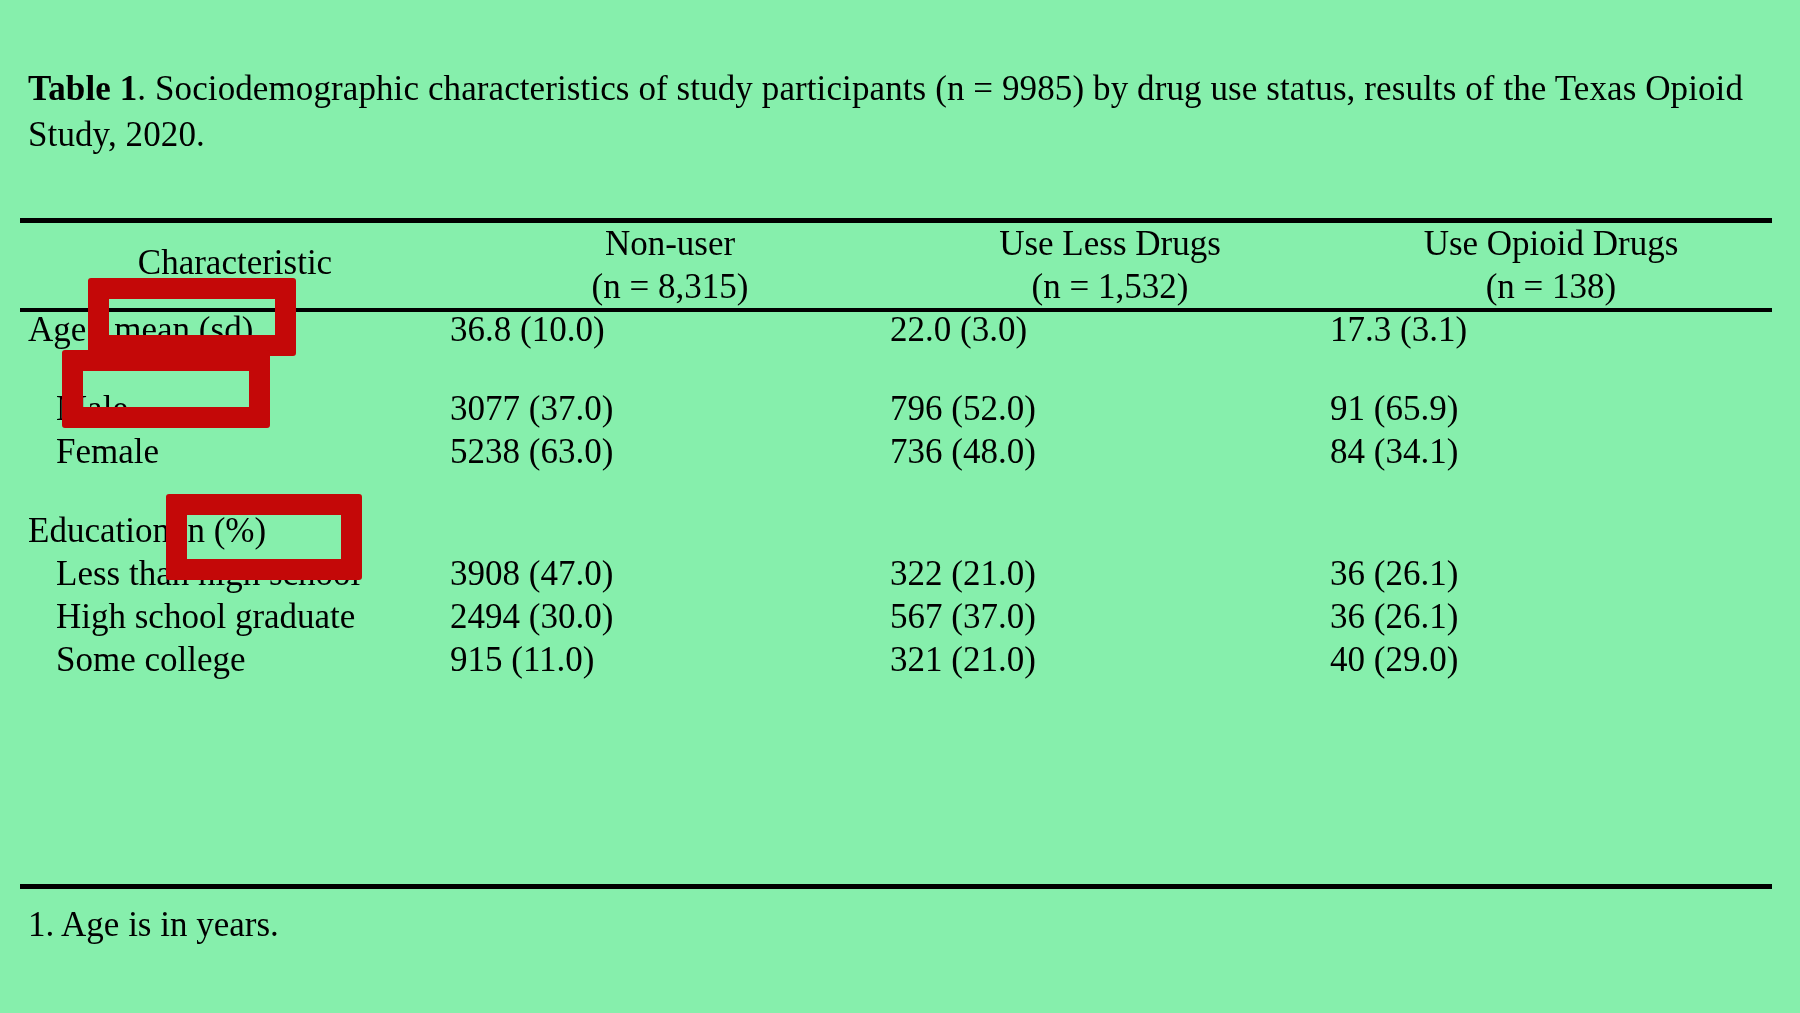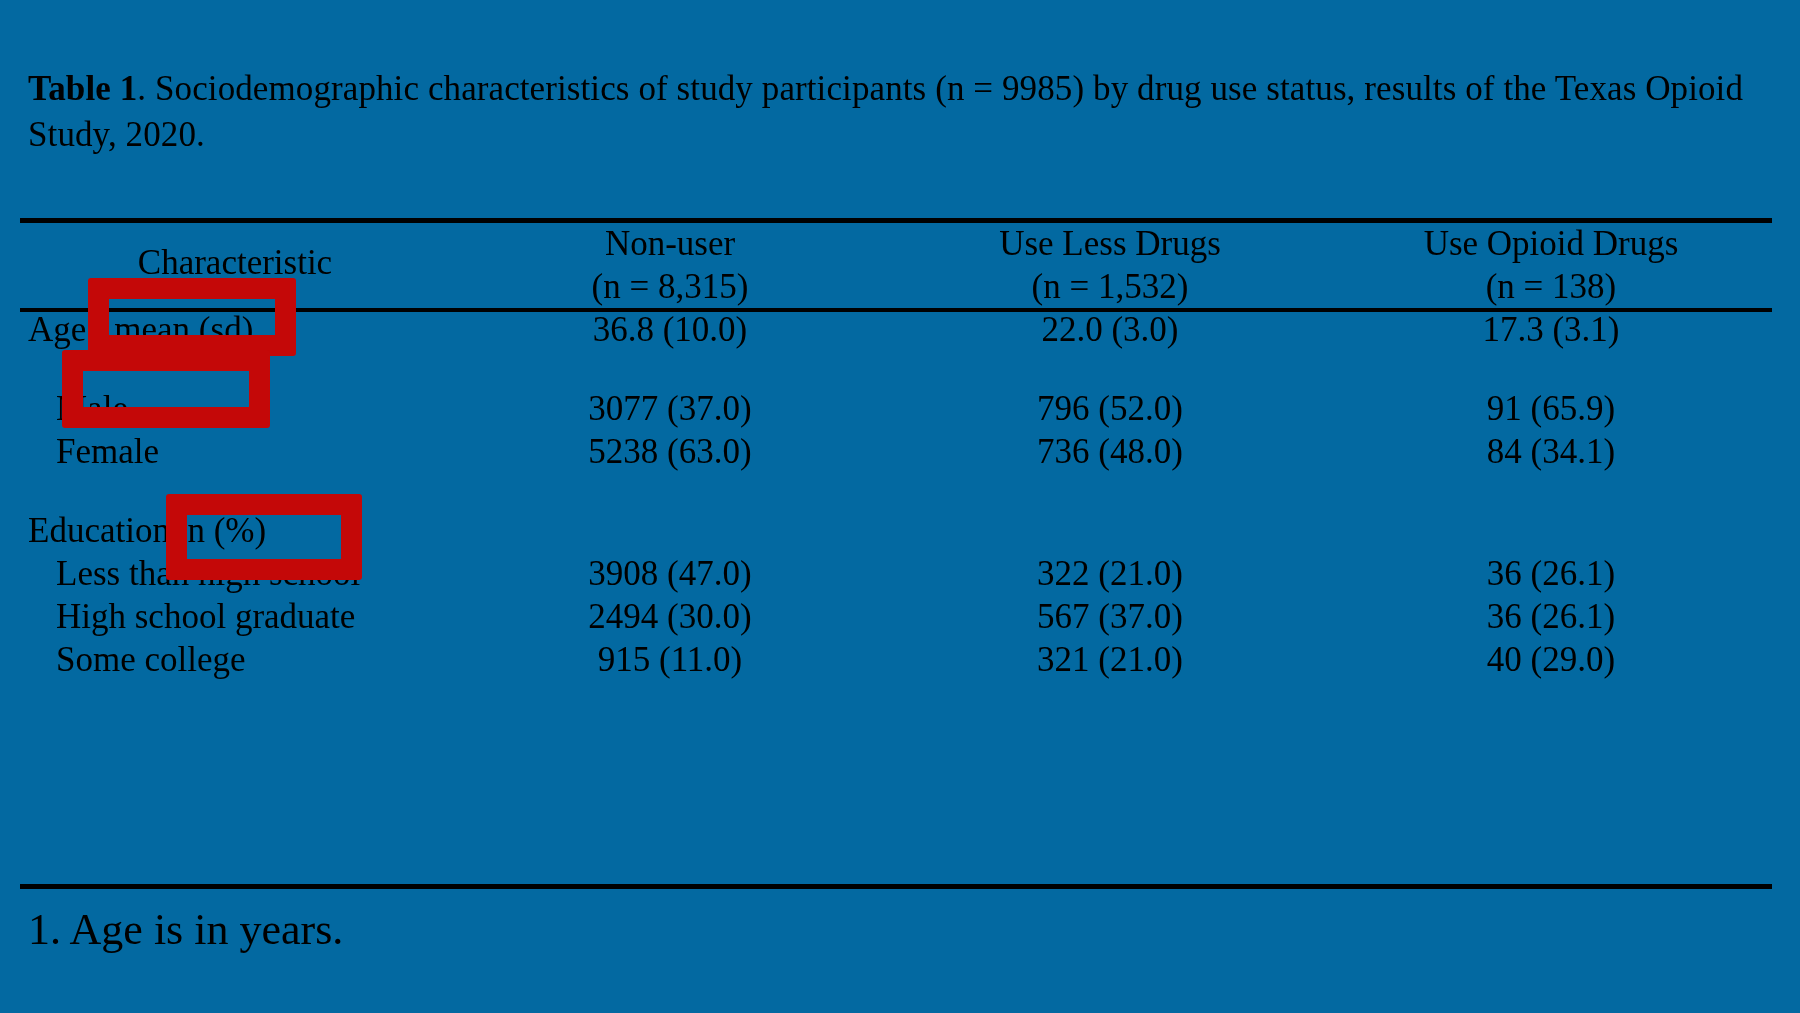--- a/index.html
+++ b/index.html
@@ -13,21 +13,21 @@
     font-family: "Liberation Serif", "DejaVu Serif", serif;
     color: #000000;
     position: relative;
     overflow: hidden;
   }
 
   #page {
     position: relative;
     width: 1800px;
     height: 1013px;
-    background: #0369a1;
+    background: #86efac;
   }
 
   
   .caption {
     position: absolute;
     left: 28px;
     top: 66px;
     width: 1745px;
     font-size: 35px;
     line-height: 1.30;
@@ -73,21 +73,21 @@
   tbody td {
     font-size: 35px;
     line-height: 1.0;
     padding: 0;
     vertical-align: top;
     height: 43px;
     margin-top: 29px;
   }
   td.lbl { text-align: left; padding-left: 8px; white-space: nowrap; }
   td.lbl.indent { padding-left: 36px; }
-  td.val { text-align: center; }
+  td.val { }
   tr.spacer td { height: 36px; }
   tr.tail td { height: 54px; }
 
   sup.fn {
     font-size: 21px;
     vertical-align: super;
     line-height: 0;
   }
 
   .rule-bottom {
@@ -96,21 +96,21 @@
     top: 884px;
     width: 1752px;
     height: 0;
     border-top: 5px solid #000;
   }
 
   .footnote {
     position: absolute;
     left: 28px;
     top: 904px;
-    font-size: 44px;
+    font-size: 35px;
     line-height: 1.2;
   }
 
   
   .redbox {
     position: absolute;
     box-sizing: border-box;
     border: 21px solid #c40808;
     background: transparent;
     border-radius: 3px;

